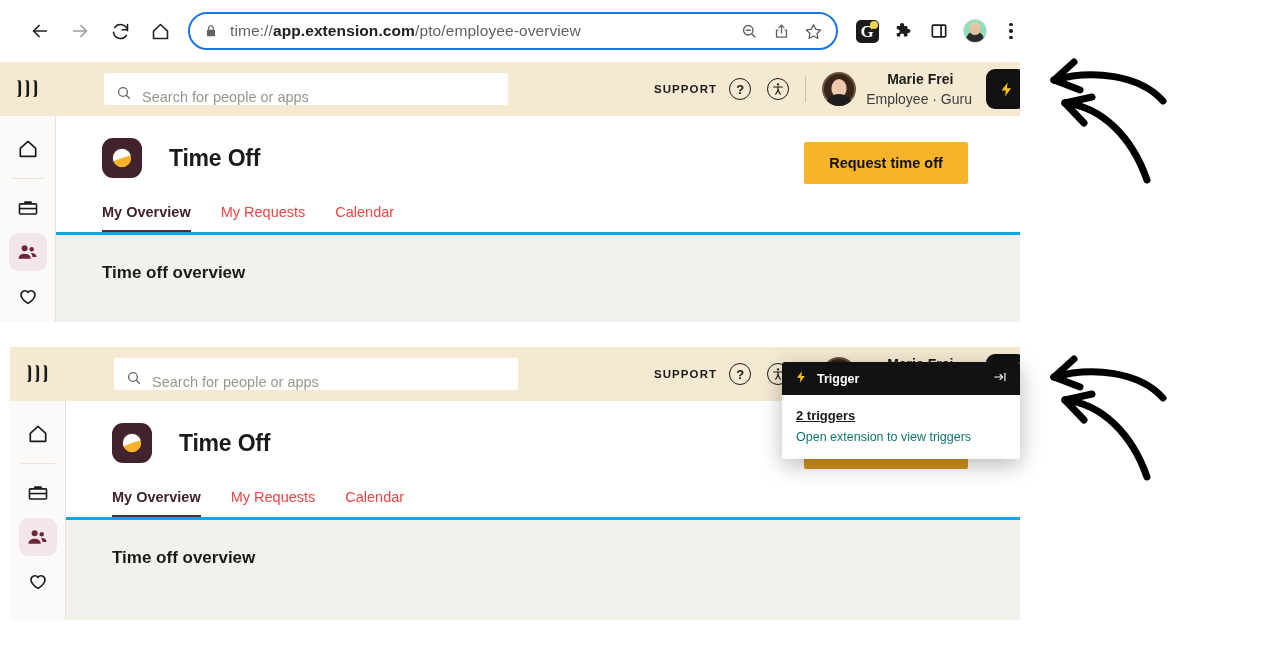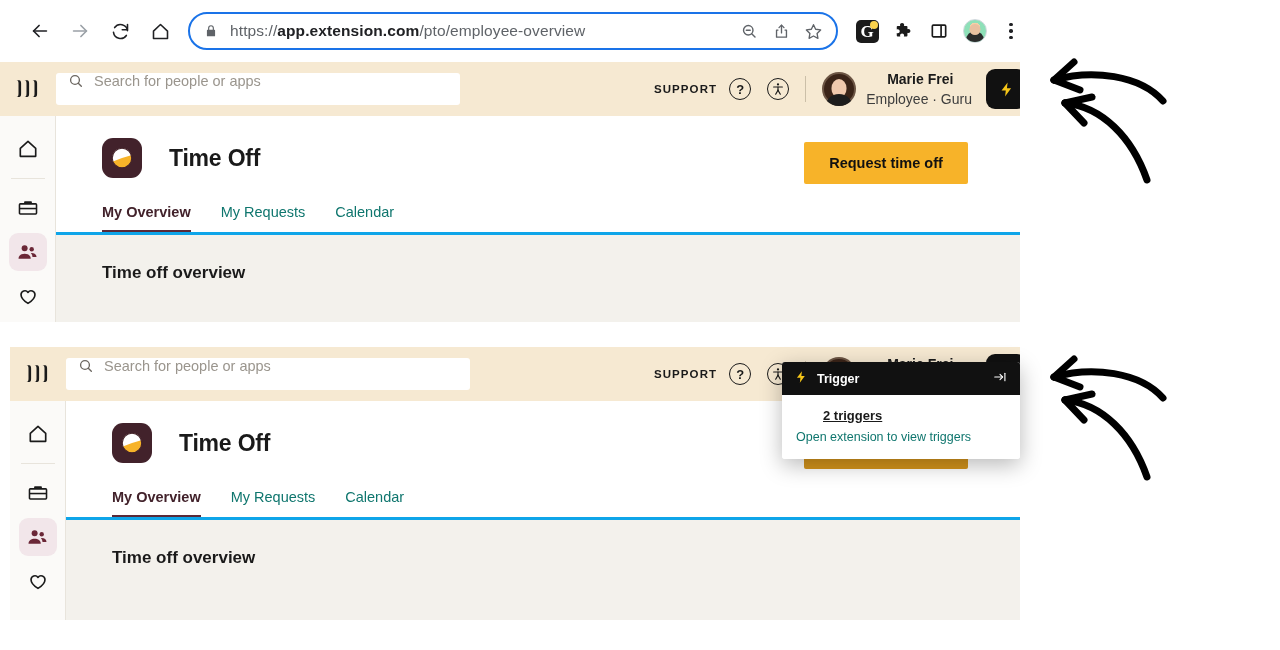--- a/index.html
+++ b/index.html
@@ -67,22 +67,23 @@
   .panel { position: absolute; background: #ffffff; overflow: hidden; }
   .app-header {
     height: 54px; background: #F6E9D2; display: flex; align-items: center; position: relative;
   }
   .rip-logo {
     width: 56px; display: flex; align-items: center; justify-content: center;
     color: #1a1a1a; flex: 0 0 auto;
   }
   .search-box {
     height: 32px; background: #ffffff; border-radius: 3px;
-    display: flex; align-items: flex-start; padding: 0 12px; gap: 10px;
+    display: flex; align-items: flex-end; padding: 0 12px; gap: 10px;
     flex: 0 0 auto;
+    margin-left: 48px;
   }
   .search-box .ph { font-size: 14.5px; color: #9a958d; }
   .hdr-right { position: absolute; right: 0; top: 0; height: 54px; display: flex; align-items: center; gap: 0; }
   .support-lbl {
     font-size: 11.5px; font-weight: 700; letter-spacing: 1.1px; color: #1a1a1a; margin-right: 12px;
   }
   .circ-ico {
     width: 22px; height: 22px; border-radius: 50%; border: 1.6px solid #1a1a1a;
     display: flex; align-items: center; justify-content: center; margin-right: 16px;
     font-size: 13px; font-weight: 700; color:#1a1a1a; cursor: pointer;
@@ -123,39 +124,39 @@
     display: flex; align-items: center; justify-content: center; flex: 0 0 auto;
   }
   .page-title { font-size: 23px; font-weight: 700; color: #1a1a1a; margin-left: 27px; letter-spacing: -.2px; }
   .cta {
     position: absolute; right: 52px; top: 26px; width: 164px; height: 42px;
     background: #F7B329; color: #111; border: none; border-radius: 2px;
     font-size: 14.5px; font-weight: 700; font-family: "Liberation Sans", sans-serif; cursor: pointer;
   }
   .tabs { display: flex; gap: 30px; padding: 26px 0 0 46px; border-bottom: 3px solid #0ea5e9; }
   .tab {
-    font-size: 14.5px; color: #0f766e; padding-bottom: 10px; cursor: pointer; white-space: nowrap;
+    font-size: 14.5px; color: #ef4444; padding-bottom: 10px; cursor: pointer; white-space: nowrap;
   }
   .tab.active { color: #42222B; font-weight: 700; border-bottom: 2.5px solid #5A2A39; }
   .overview { background: #F3F1EC; height: 100%; padding: 28px 0 0 46px; }
   .overview h2 { font-size: 17px; font-weight: 700; color: #1a1a1a; }
 
   
   .popover {
     position: absolute; width: 238px; border-radius: 3px; overflow: hidden;
     box-shadow: 0 6px 22px rgba(0,0,0,.28); z-index: 40; background: #fff;
   }
   .pop-head {
     background: #111111; height: 33px; display: flex; align-items: center;
     padding: 16px 12px; gap: 9px;
   }
   .pop-title { color: #ffffff; font-size: 12.5px; font-weight: 700; flex: 1 1 auto; }
   .pop-body { background: #fff; padding: 13px 14px 15px; }
   .pop-link {
-    font-size: 13px; font-weight: 700; color: #1a1a1a; text-decoration: underline; cursor: pointer; margin-left: 27px;
+    font-size: 13px; font-weight: 700; color: #1a1a1a; text-decoration: underline; cursor: pointer;
   }
   .pop-sub { font-size: 12.5px; color: #0f766e; margin-top: 7px; }
 
   .arrows { position: absolute; z-index: 60; pointer-events: none; }
 </style>
 </head>
 <body>
 
 <div class="stage">
 
@@ -186,21 +187,21 @@
           </svg>
       </div>
     </div>
 
     <div class="omnibox">
       <span class="lock-ico">
         <svg width="14" height="16" viewBox="0 0 24 24" fill="#5f6368">
             <path d="M12 2a5 5 0 0 0-5 5v3H6a1 1 0 0 0-1 1v9a1 1 0 0 0 1 1h12a1 1 0 0 0 1-1v-9a1 1 0 0 0-1-1h-1V7a5 5 0 0 0-5-5zm0 2a3 3 0 0 1 3 3v3H9V7a3 3 0 0 1 3-3z"></path>
           </svg>
       </span>
-      <span class="url-text"><span>https://</span><b>app.extension.com</b><span>/pto/employee-overview</span></span>
+      <span class="url-text"><span>time://</span><b>app.extension.com</b><span>/pto/employee-overview</span></span>
       <span class="omni-actions">
         <span class="omni-ico">
           <svg width="18" height="18" viewBox="0 0 24 24" fill="none" stroke="currentColor" stroke-width="1.9" stroke-linecap="round">
               <circle cx="11" cy="11" r="6.3"></circle>
               <line x1="15.6" y1="15.6" x2="20" y2="20"></line>
               <line x1="8.4" y1="11" x2="13.6" y2="11"></line>
             </svg>
         </span>
         <span class="omni-ico">
           <svg width="17" height="17" viewBox="0 0 24 24" fill="none" stroke="currentColor" stroke-width="1.9" stroke-linecap="round" stroke-linejoin="round">

